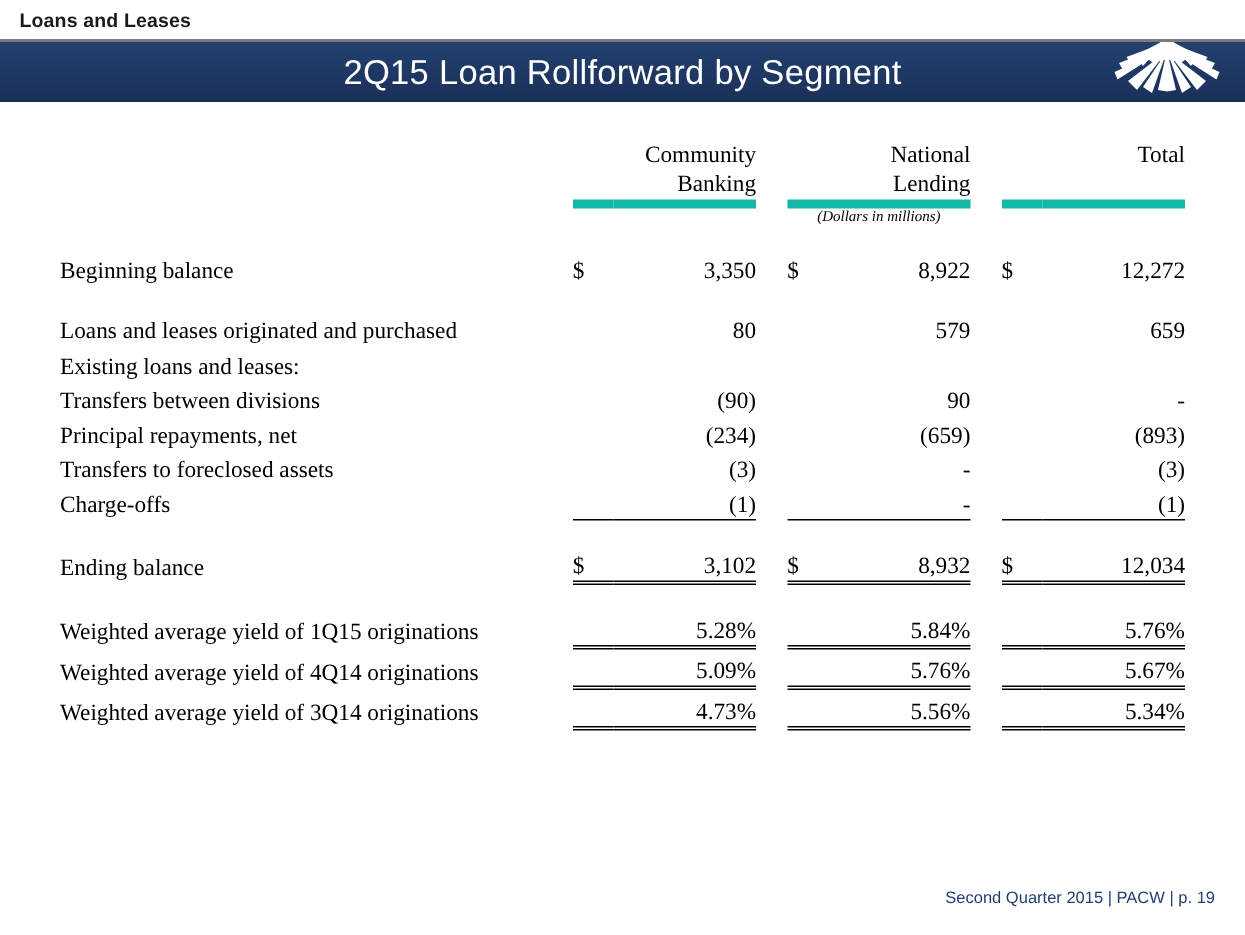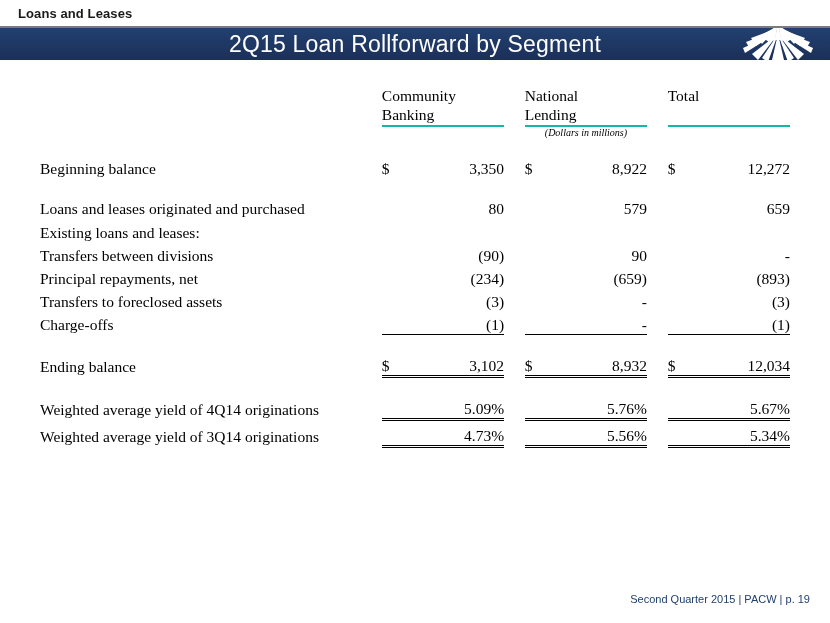--- a/index.html
+++ b/index.html
@@ -15,34 +15,33 @@
     position: relative;
     overflow: hidden;
   }
 
   
   .eyebrow {
     font-family: "Liberation Sans", sans-serif;
     font-weight: bold;
     font-size: 13px;
     color: #1a1a1a;
-    padding: 6px 0 5px 8px;
+    padding: 6px 0 5px 13px;
     letter-spacing: 0.1px;
-    margin-left: 10px;
   }
   .eyebrow-rule {
     height: 2px;
     background: #7b7b7b;
     width: 100%;
   }
 
   
   .banner {
     position: relative;
-    height: 32px;
+    height: 40px;
     background: #1f3864;
     background: linear-gradient(to bottom, #22406f 0%, #1b3059 100%);
     display: flex;
     align-items: center;
     justify-content: center;
     overflow: hidden;
   }
   .banner-title {
     font-family: "Liberation Sans", sans-serif;
     font-size: 23px;
@@ -76,26 +75,26 @@
   .col-label { width: 330px; }
   .col-cur   { width: 26px; }
   .col-num   { width: 92px; }
   .col-gap   { width: 20px; }
 
   
   .hdr {
     font-family: "Liberation Serif", serif;
     font-weight: bold;
     font-size: 15.5px;
-    text-align: left;
+    text-align: right;
     line-height: 1.25;
     padding-bottom: 2px;
   }
   .rule-u {
-    border-bottom: 2px solid #14b8a6;
+    border-bottom: 6px solid #14b8a6;
   }
 
   .subhdr {
     font-style: italic;
     font-size: 10px;
     text-align: center;
     padding-top: 3px;
     padding-bottom: 2px;
   }
 
@@ -302,20 +301,31 @@
         <td></td>
         <td class="cur underline-double">$</td>
         <td class="num underline-double">12,034</td>
       </tr>
 
       <tr class="rowspace">
             <td colspan="9"></td>
           </tr>
 
 
+      <tr class="datarow">
+        <td class="label">Weighted average yield of 1Q15 originations</td>
+        <td class="cur underline-double"></td>
+        <td class="num underline-double">5.28%</td>
+        <td></td>
+        <td class="cur underline-double"></td>
+        <td class="num underline-double">5.84%</td>
+        <td></td>
+        <td class="cur underline-double"></td>
+        <td class="num underline-double">5.76%</td>
+      </tr>
 
       <tr class="datarow">
         <td class="label">Weighted average yield of 4Q14 originations</td>
         <td class="cur underline-double"></td>
         <td class="num underline-double">5.09%</td>
         <td></td>
         <td class="cur underline-double"></td>
         <td class="num underline-double">5.76%</td>
         <td></td>
         <td class="cur underline-double"></td>

